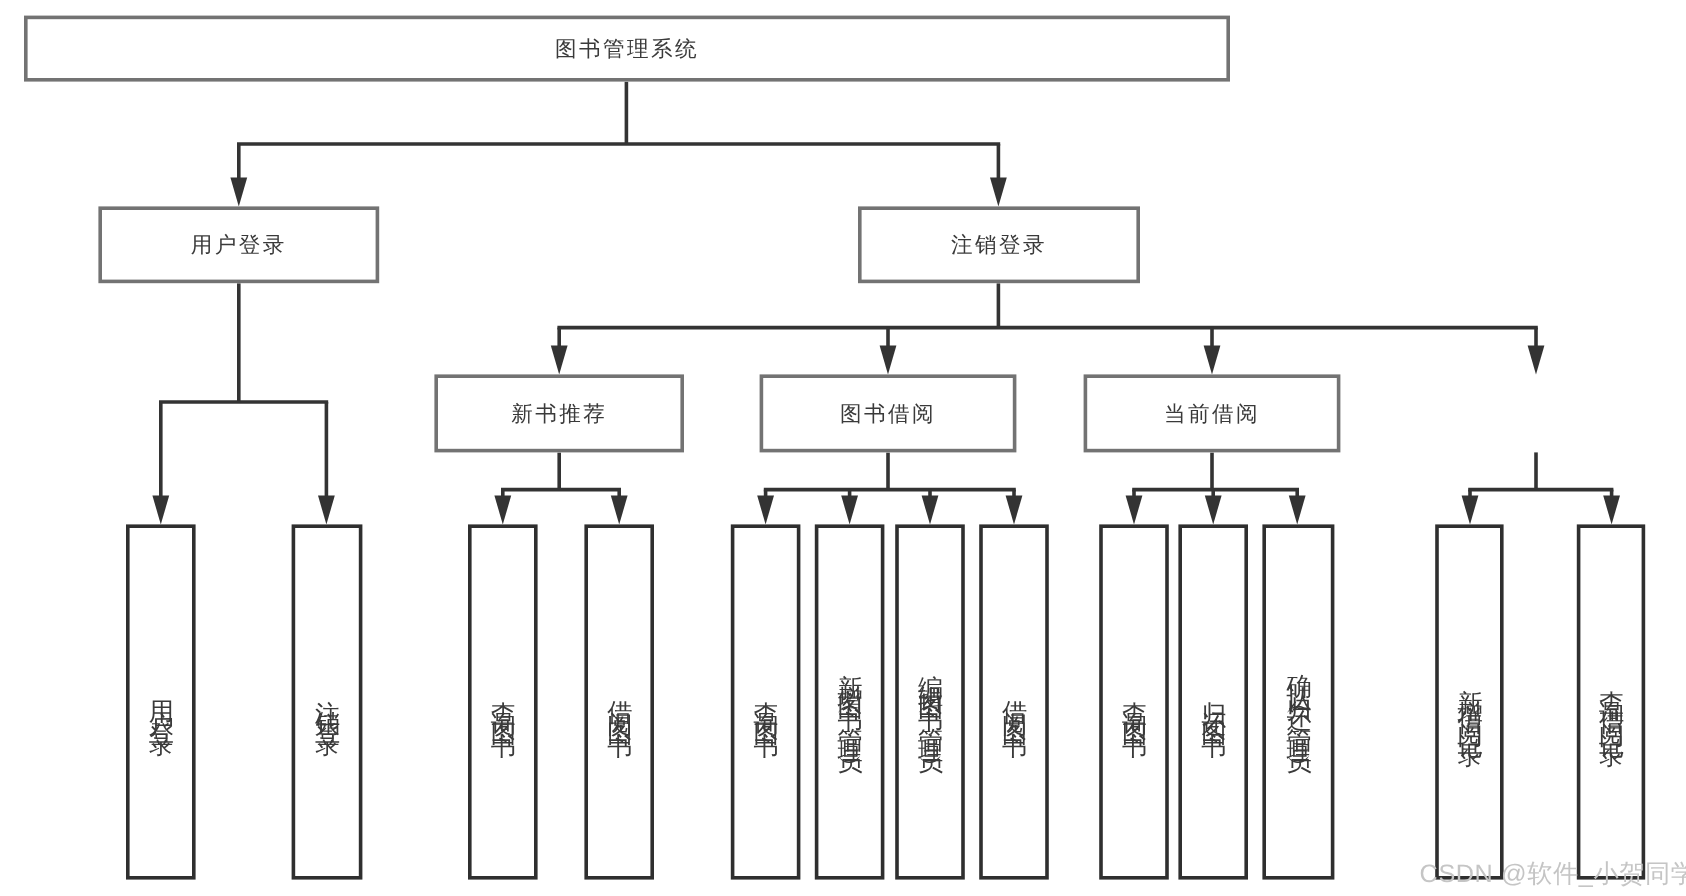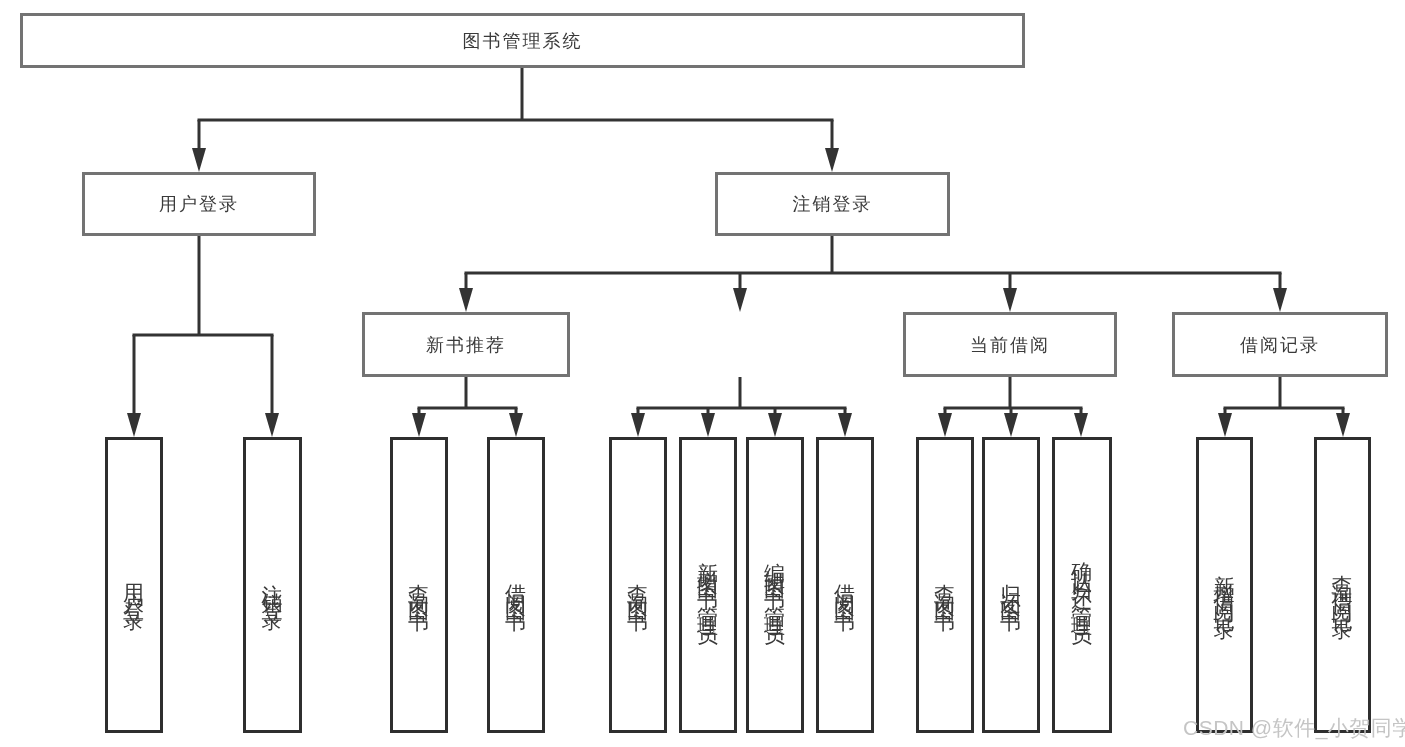--- a/index.html
+++ b/index.html
@@ -161,26 +161,26 @@
   <div class="box n-user-login">
     <span>用户登录</span>
   </div>
   <div class="box n-book-mgmt">
     <span>注销登录</span>
   </div>
 
   <div class="box n-new-book-rec">
     <span>新书推荐</span>
   </div>
+  <div class="box n-book-borrow">
+    <span>图书借阅</span>
+  </div>
   <div class="box n-cur-borrow">
     <span>当前借阅</span>
   </div>
-  <div class="box n-borrow-rec">
-    <span>借阅记录</span>
-  </div>
 
   <div class="leaf l1">
     <span>用户登录</span>
   </div>
   <div class="leaf l2">
     <span>注销登录</span>
   </div>
   <div class="leaf l3">
     <span>查询图书</span>
   </div>

